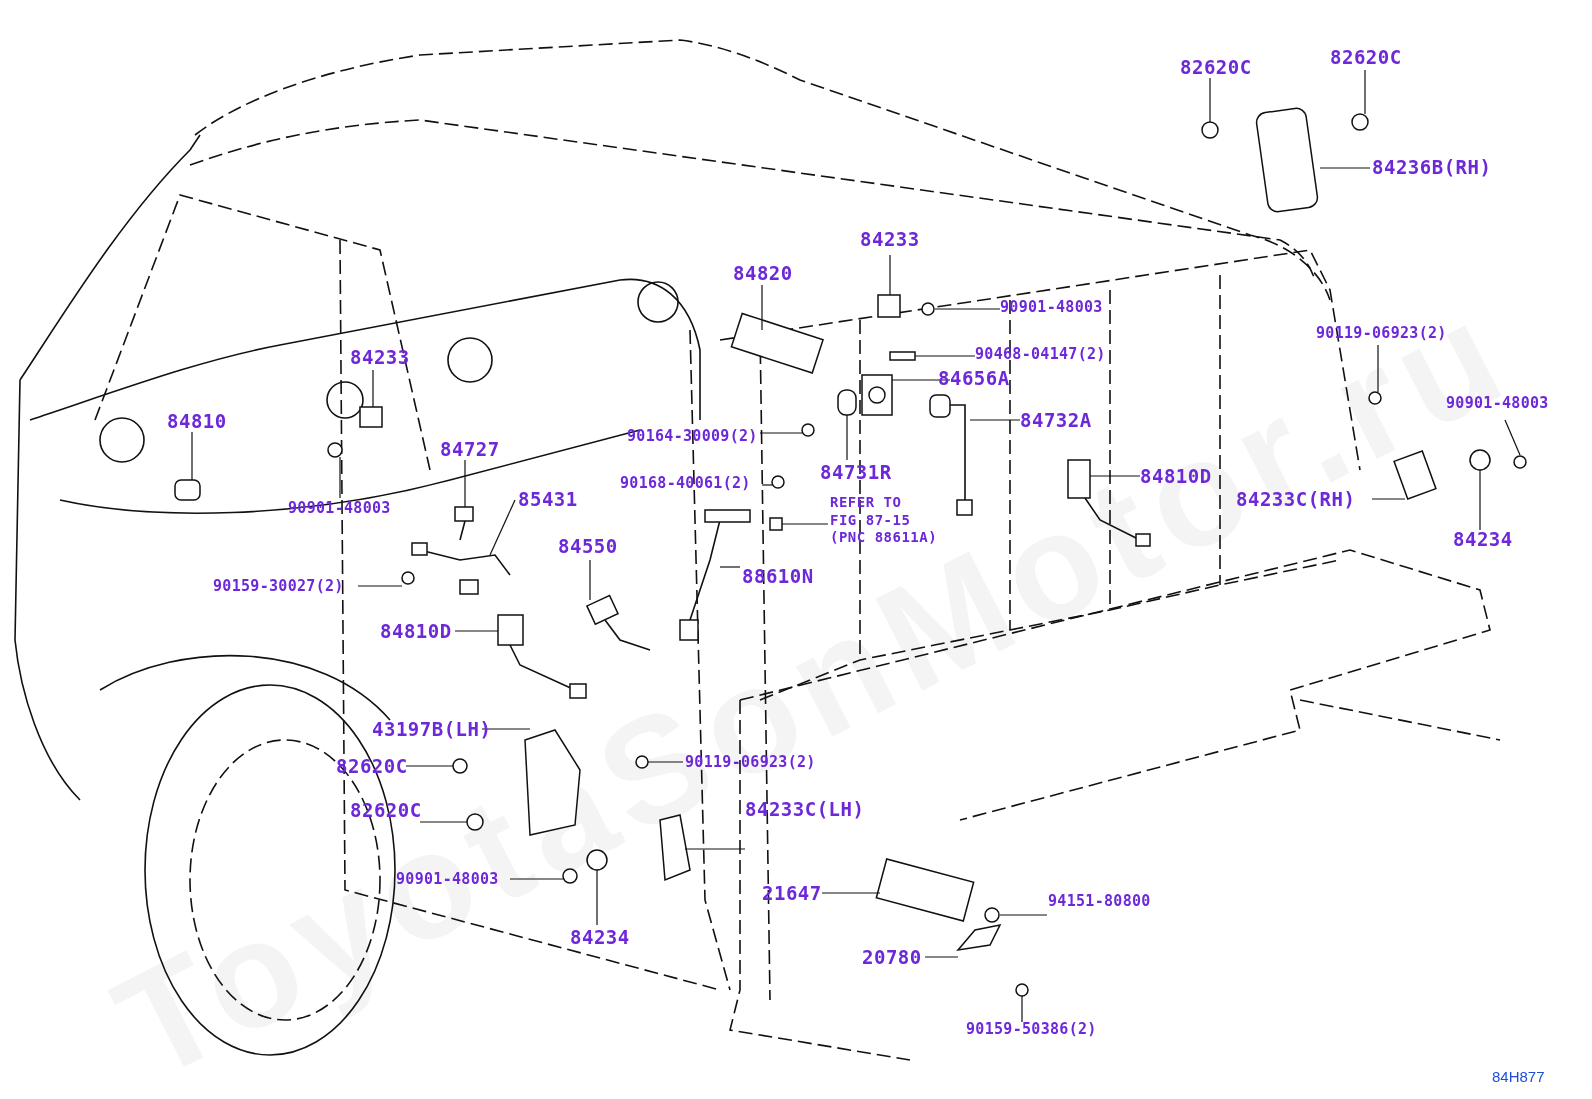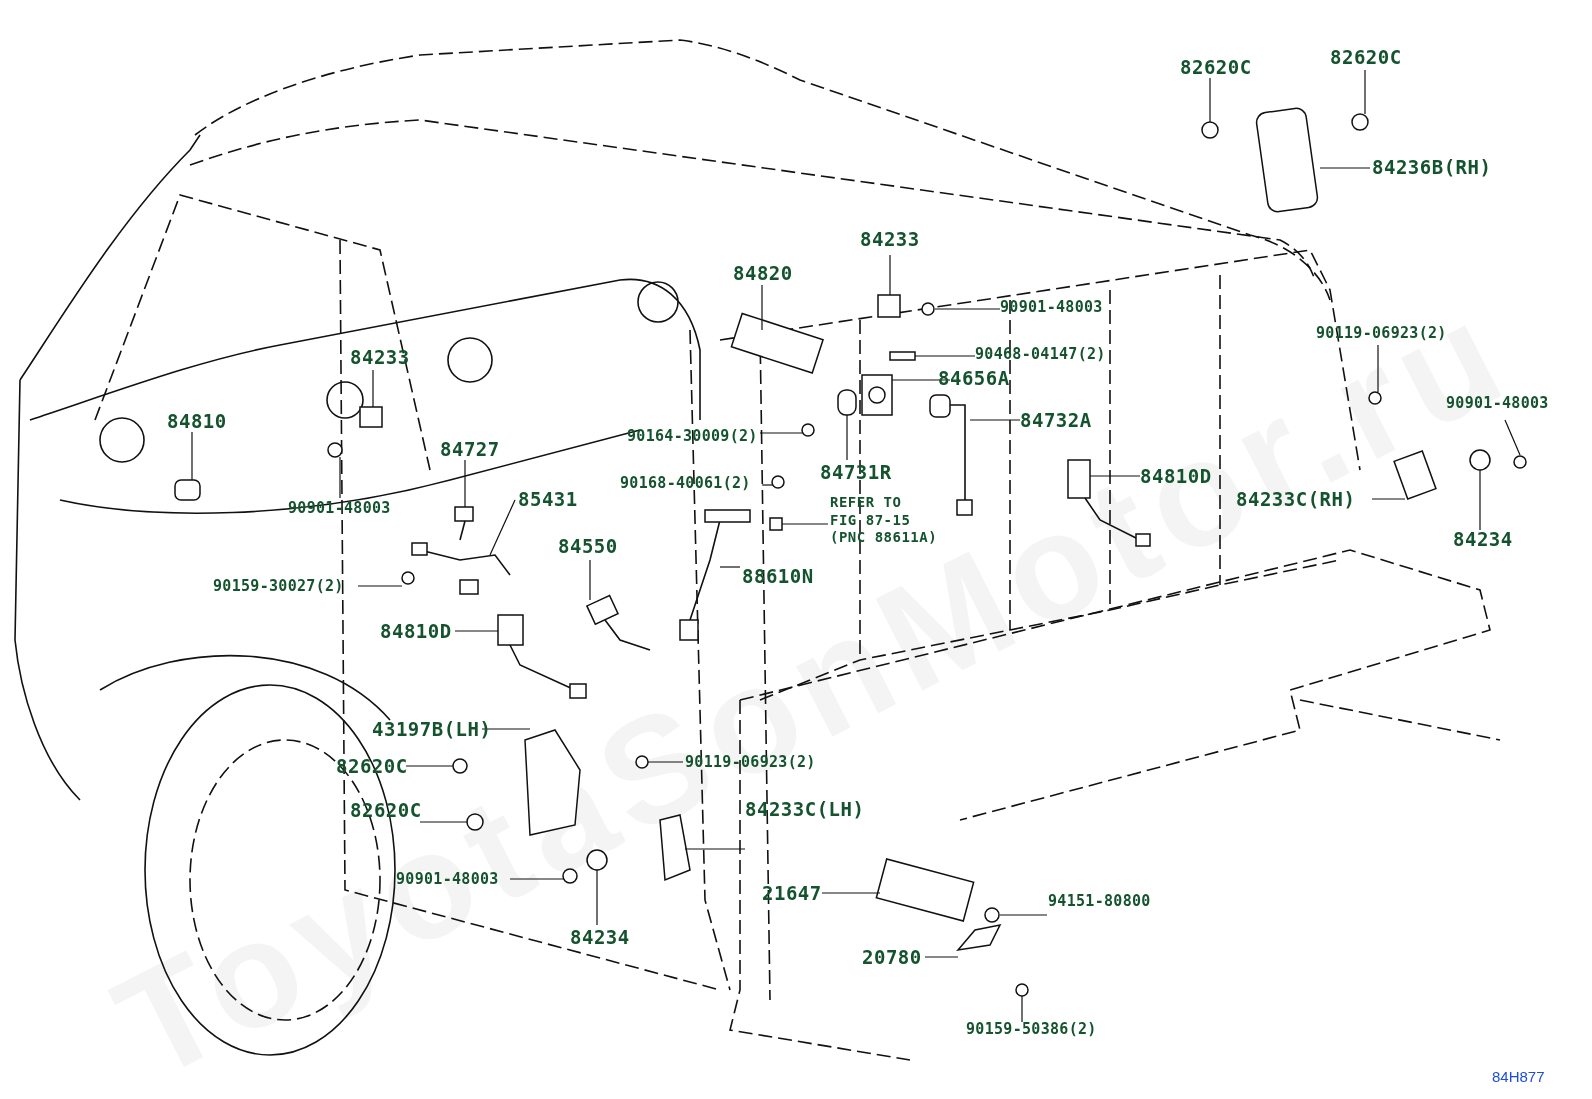--- a/index.html
+++ b/index.html
@@ -1,18 +1,18 @@
 <!DOCTYPE html>
 <html><head>
 <meta charset="utf-8">
 <style>
   html, body { margin: 0; padding: 0; background: #ffffff; }
   body { width: 1592px; height: 1099px; position: relative; overflow: hidden; font-family: "DejaVu Sans Mono", monospace; }
   #diagram { position: absolute; left: 0; top: 0; width: 1592px; height: 1099px; }
-  .lbl { position: absolute; font-family: "DejaVu Sans Mono", "Liberation Mono", monospace; font-weight: bold; color: #14532d; white-space: nowrap; line-height: 1; }
+  .lbl { position: absolute; font-family: "DejaVu Sans Mono", "Liberation Mono", monospace; font-weight: bold; color: #6d28d9; white-space: nowrap; line-height: 1; }
   .big { font-size: 19px; letter-spacing: 0.5px; }
   .small { font-size: 15px; letter-spacing: 0.3px; }
   .note { font-size: 14px; letter-spacing: 0.5px; line-height: 1.25; }
   .fig { position: absolute; font-family: "Liberation Sans", sans-serif; font-size: 15px; color: #1d4ed8; }
   .wm { position: absolute; font-family: "Liberation Sans", sans-serif; font-weight: bold; font-size: 150px; color: rgba(0,0,0,0.045); transform: rotate(-27deg); transform-origin: left top; white-space: nowrap; letter-spacing: 10px; }
   svg .dash { stroke: #111; stroke-width: 1.6; fill: none; stroke-dasharray: 14 6; }
   svg .solid { stroke: #111; stroke-width: 1.6; fill: none; }
   svg .leader { stroke: #111; stroke-width: 1.2; fill: none; }
   svg .part { stroke: #111; stroke-width: 1.5; fill: #fff; }
 </style>

